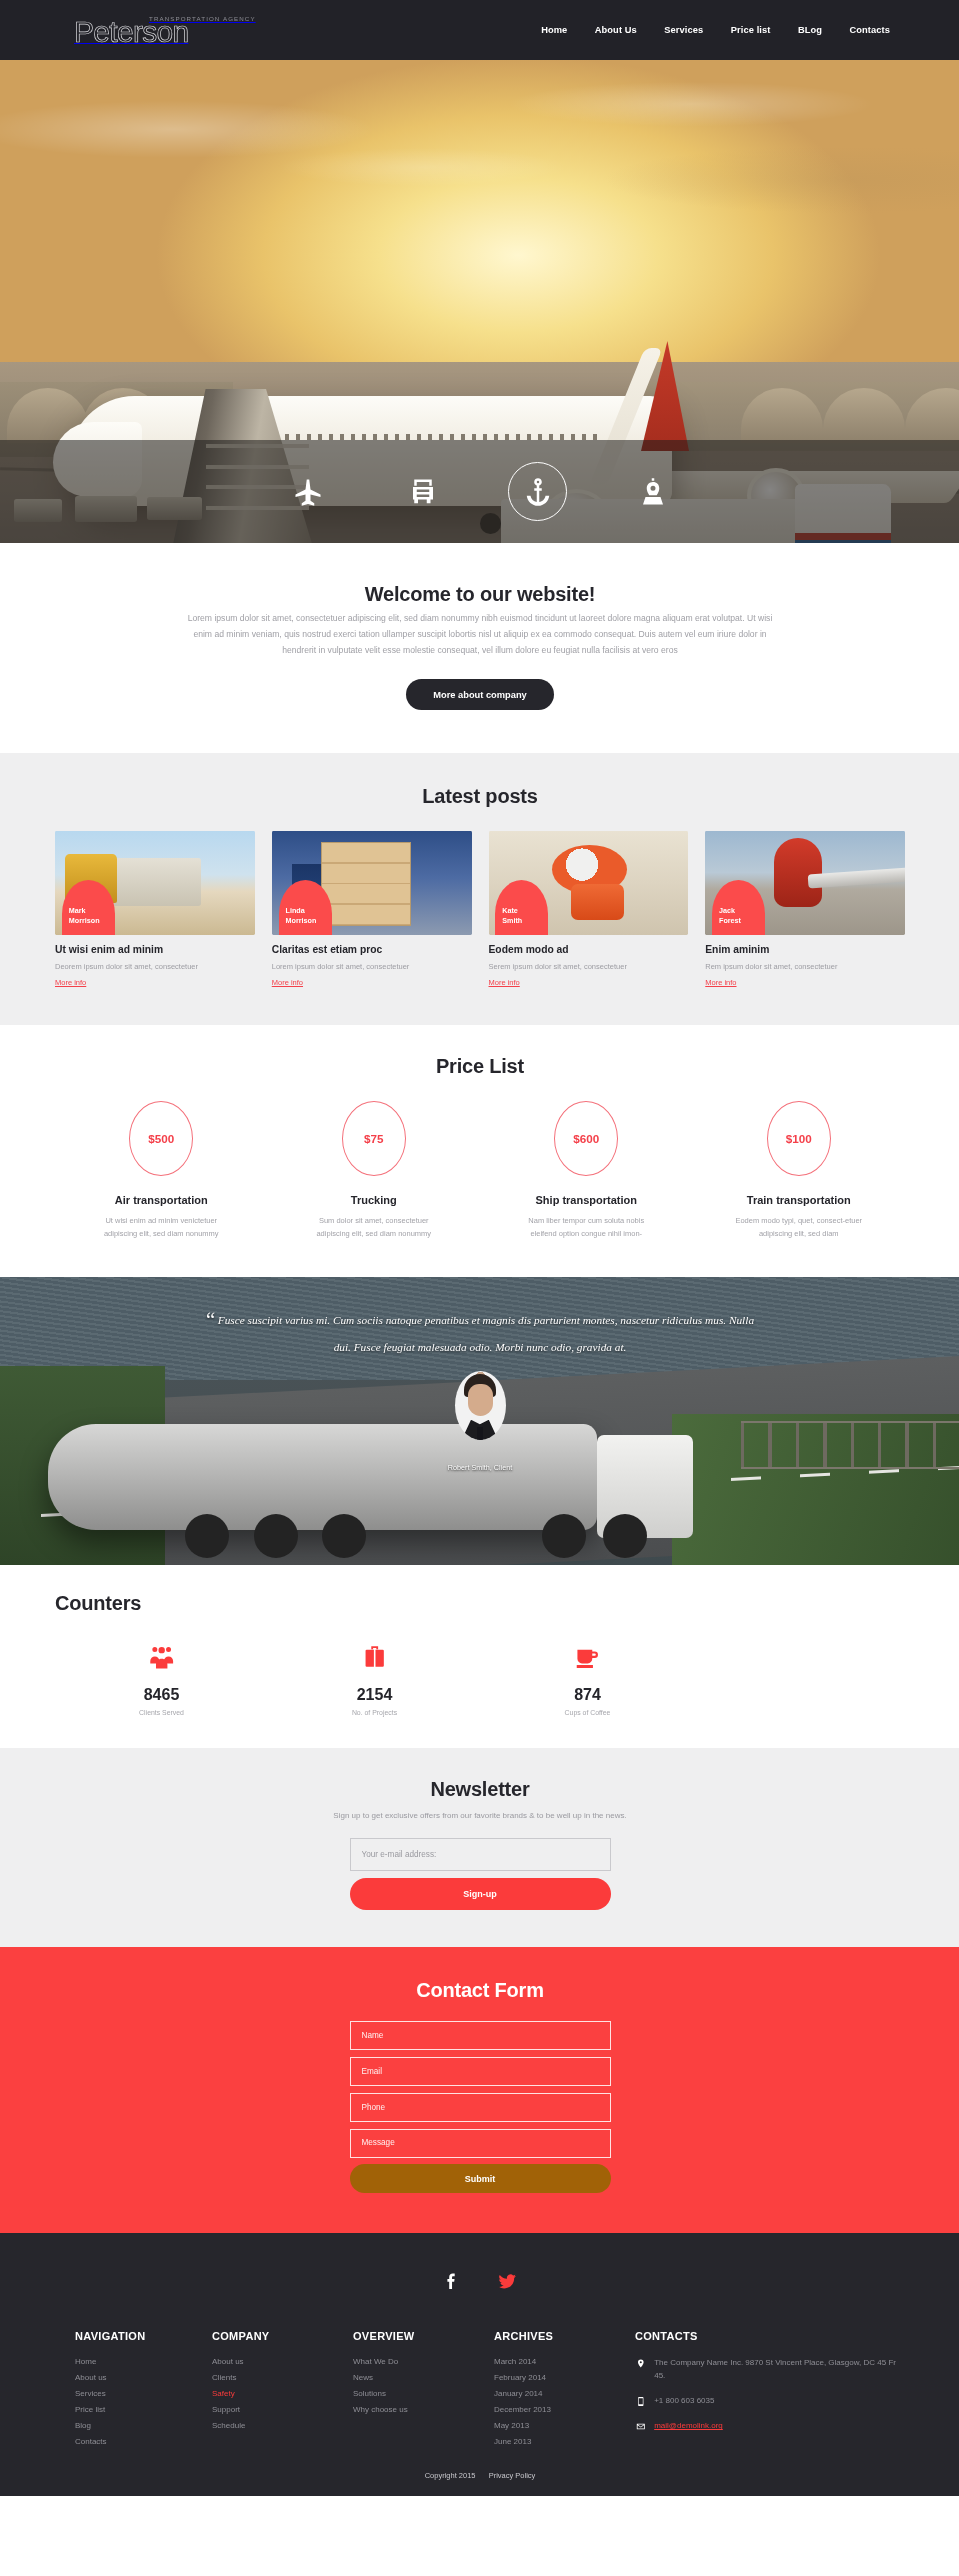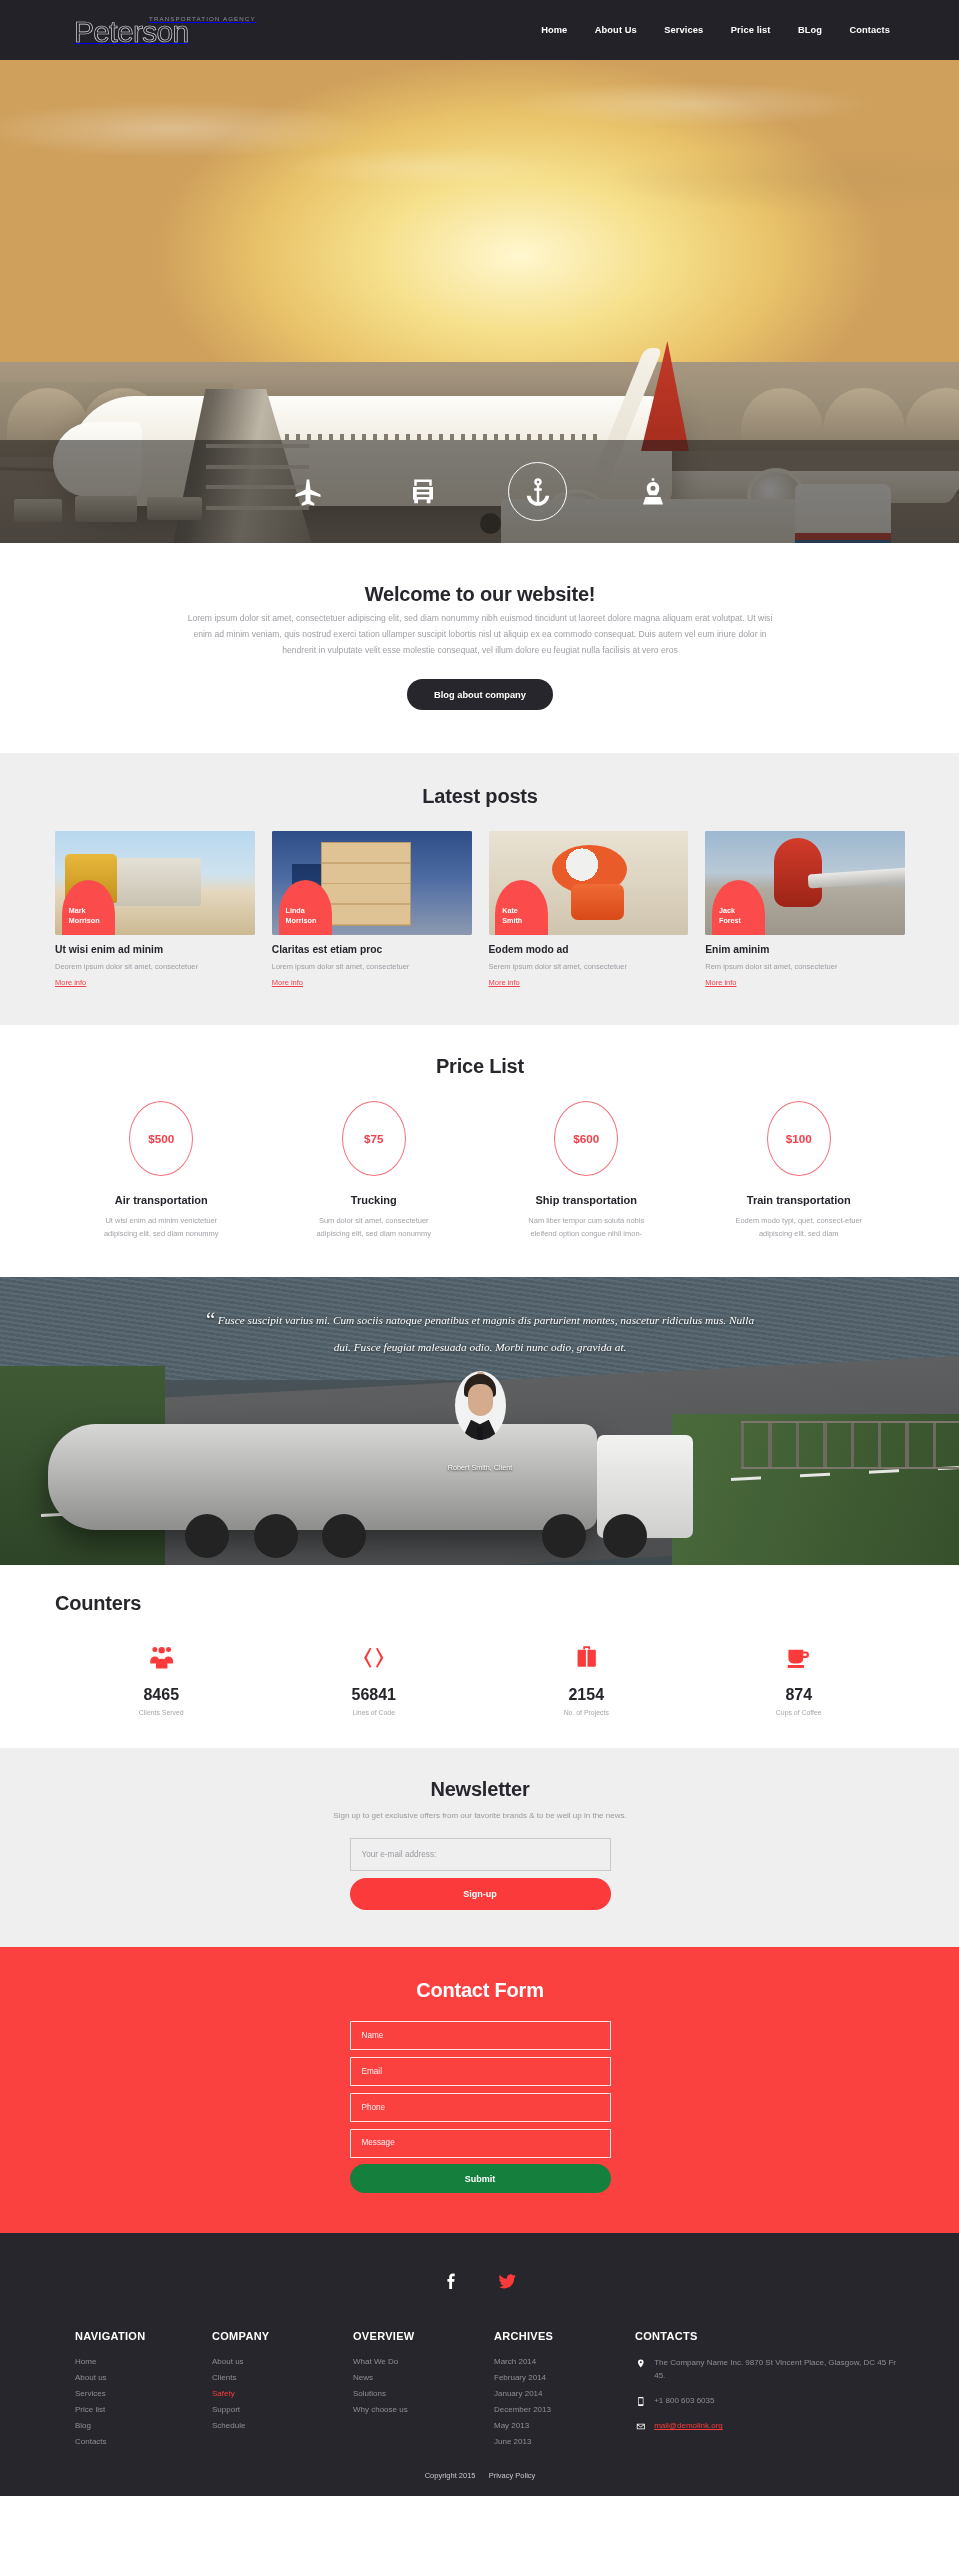--- a/index.html
+++ b/index.html
@@ -354,21 +354,21 @@
   .cf-input {
     display:block; width:261px; margin:0 auto 6.9px;
     border:0.7px solid rgba(255,255,255,.85); background:transparent;
     color:#ffffff; font-size:8.2px; padding:0 11px; height:29px;
     font-family:"Liberation Sans", sans-serif;
   }
   .cf-input::placeholder { color:rgba(255,255,255,.92); }
   textarea.cf-input { height:29px; padding-top:8.2px; resize:none; }
   .btn-submit {
     display:block; width:261px; height:29px; margin:4.1px auto 0;
-    background:#15803d; color:#fff; border:none; border-radius:15px;
+    background:#a16207; color:#fff; border:none; border-radius:15px;
     font-size:9px; font-weight:bold; cursor:pointer;
     font-family:"Liberation Sans", sans-serif;
   }
 
   
   .footer { background:#26262c; padding: 35px 0 0; }
   .social { display:flex; justify-content:center; gap:29px; margin-bottom: 36px; }
   .social a { display:flex; align-items:center; justify-content:center; width:26px; height:26px; }
   .social svg { width:20.6px; height:20.6px; }
   .foot-cols { display:flex; padding: 0 75px; }
@@ -476,21 +476,21 @@
             <path d="M11 1h2v2h-2V1zm1 3c-3 0-5 2.2-5 5s2 5.5 2 5.5h6S17 12 17 9s-2-5-5-5zm0 3a2 2 0 1 1 0 4 2 2 0 0 1 0-4zM6 16h12l2 6H4l2-6z"></path>
           </svg>
       </div>
     </div>
   </div>
 
   <section class="welcome">
     <div class="container">
       <h2 class="section-title">Welcome to our website!</h2>
       <p class="welcome-text">Lorem ipsum dolor sit amet, consectetuer adipiscing elit, sed diam nonummy nibh euismod tincidunt ut laoreet dolore magna aliquam erat volutpat. Ut wisi enim ad minim veniam, quis nostrud exerci tation ullamper suscipit lobortis nisl ut aliquip ex ea commodo consequat. Duis autem vel eum iriure dolor in hendrerit in vulputate velit esse molestie consequat, vel illum dolore eu feugiat nulla facilisis at vero eros</p>
-      <button class="btn-dark">Blog about company</button>
+      <button class="btn-dark">More about company</button>
     </div>
   </section>
 
   <section class="posts">
     <div class="container">
       <h2 class="section-title">Latest posts</h2>
       <div class="post-grid">
 
         <div class="post-card">
           <div class="post-thumb">
@@ -615,29 +615,20 @@
             <svg viewBox="0 0 24 24">
                 <path d="M6 7a2.2 2.2 0 1 1 0-4.4A2.2 2.2 0 0 1 6 7zm12 0a2.2 2.2 0 1 1 0-4.4A2.2 2.2 0 0 1 18 7zM12 8.2a2.8 2.8 0 1 1 0-5.6 2.8 2.8 0 0 1 0 5.6zM2 15c0-2.4 1.8-4 4-4s4 1.6 4 4v2H2v-2zm12 0c0-2.4 1.8-4 4-4s4 1.6 4 4v2h-8v-2zM7 18c0-2.8 2.2-5 5-5s5 2.2 5 5v3.5H7V18z"></path>
               </svg>
           </div>
           <div class="counter-num">8465</div>
           <div class="counter-label">Clients Served</div>
         </div>
         <div class="counter-card">
           <div class="counter-icon">
             <svg viewBox="0 0 24 24">
-                <path d="M8.6 3.2 10 4l-4.2 8L10 20l-1.4.8L3.6 12 8.6 3.2zm6.8 0L20.4 12l-5 8.8L14 20l4.2-8L14 4l1.4-.8z"></path>
-              </svg>
-          </div>
-          <div class="counter-num">56841</div>
-          <div class="counter-label">Lines of Code</div>
-        </div>
-        <div class="counter-card">
-          <div class="counter-icon">
-            <svg viewBox="0 0 24 24">
                 <path d="M9 2h6v2.5h-1.6V3.6h-2.8v.9H9V2zM5 5h14a1 1 0 0 1 1 1v13a1 1 0 0 1-1 1H5a1 1 0 0 1-1-1V6a1 1 0 0 1 1-1zm6.3 0v15h1.4V5h-1.4z"></path>
               </svg>
           </div>
           <div class="counter-num">2154</div>
           <div class="counter-label">No. of  Projects</div>
         </div>
         <div class="counter-card">
           <div class="counter-icon">
             <svg viewBox="0 0 24 24">
                 <path d="M3 5h13v8a4 4 0 0 1-4 4H7a4 4 0 0 1-4-4V5zm13 1.6h2.2A2.8 2.8 0 0 1 21 9.4a2.8 2.8 0 0 1-2.8 2.8H16v-1.8h2.1a1 1 0 0 0 0-2H16V6.6zM2.4 18.4h14.2V21H2.4v-2.6z"></path>

